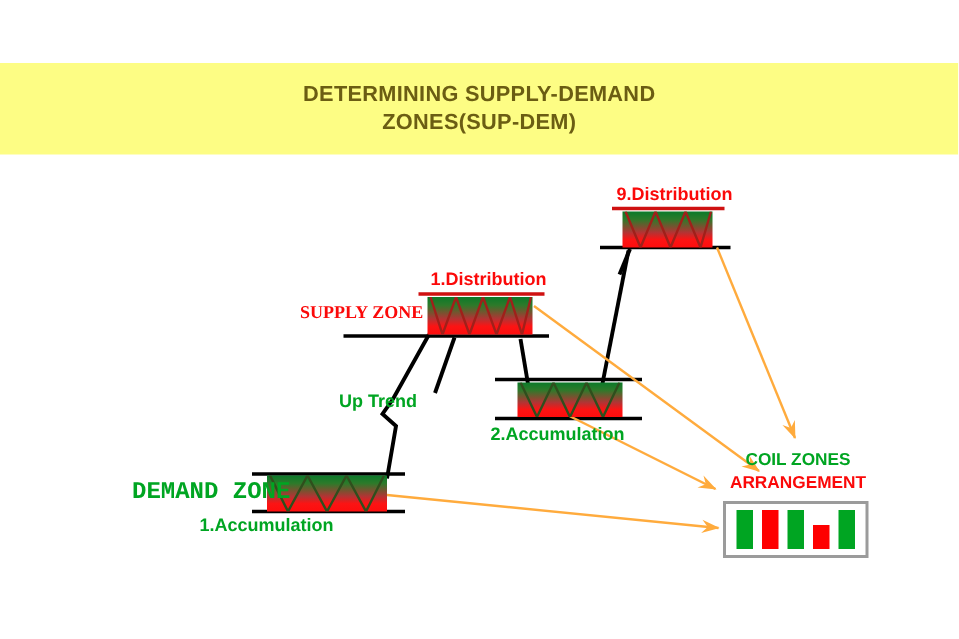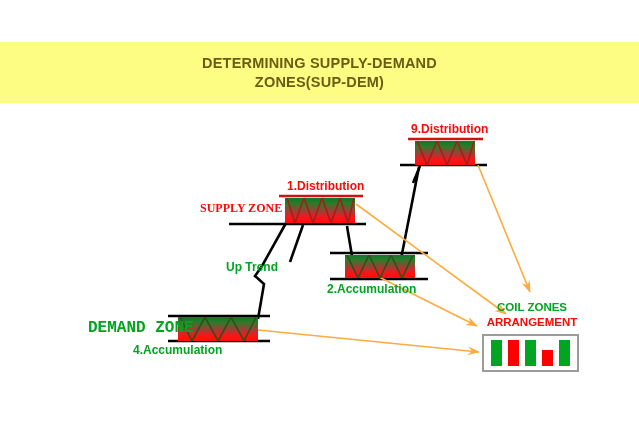--- a/index.html
+++ b/index.html
@@ -172,21 +172,21 @@
 
   <div class="zone-block" style="left:415px; top:141px; width:60px; height:24px;">
     <div class="grad"></div>
     <svg class="zig" viewBox="0 0 60 24" preserveAspectRatio="none">
       <polyline points="2,0 12,24 22,0 32,24 42,0 52,24 59,0" fill="none" stroke="#a0201a" stroke-width="1.6"></polyline>
     </svg>
   </div>
 
   <div class="lbl green" style="left:88px; top:320px; font-size:16px;font-family:Liberation Mono, monospace;">DEMAND ZONE</div>
 
-  <div class="lbl green" style="left:133px; top:344px; font-size:12px;">4.Accumulation</div>
+  <div class="lbl green" style="left:133px; top:344px; font-size:12px;">1.Accumulation</div>
 
   <div class="lbl green" style="left:190px; top:261px; font-size:12px;margin-left:36px;">Up Trend</div>
 
   <div class="lbl red" style="left:200px; top:202px; font-size:12px;font-family:Liberation Serif, serif;">SUPPLY ZONE</div>
 
   <div class="lbl red" style="left:287px; top:180px; font-size:12px;">1.Distribution</div>
 
   <div class="lbl green" style="left:327px; top:283px; font-size:12px;">2.Accumulation</div>
 
   <div class="lbl red" style="left:411px; top:123px; font-size:12px;">9.Distribution</div>

